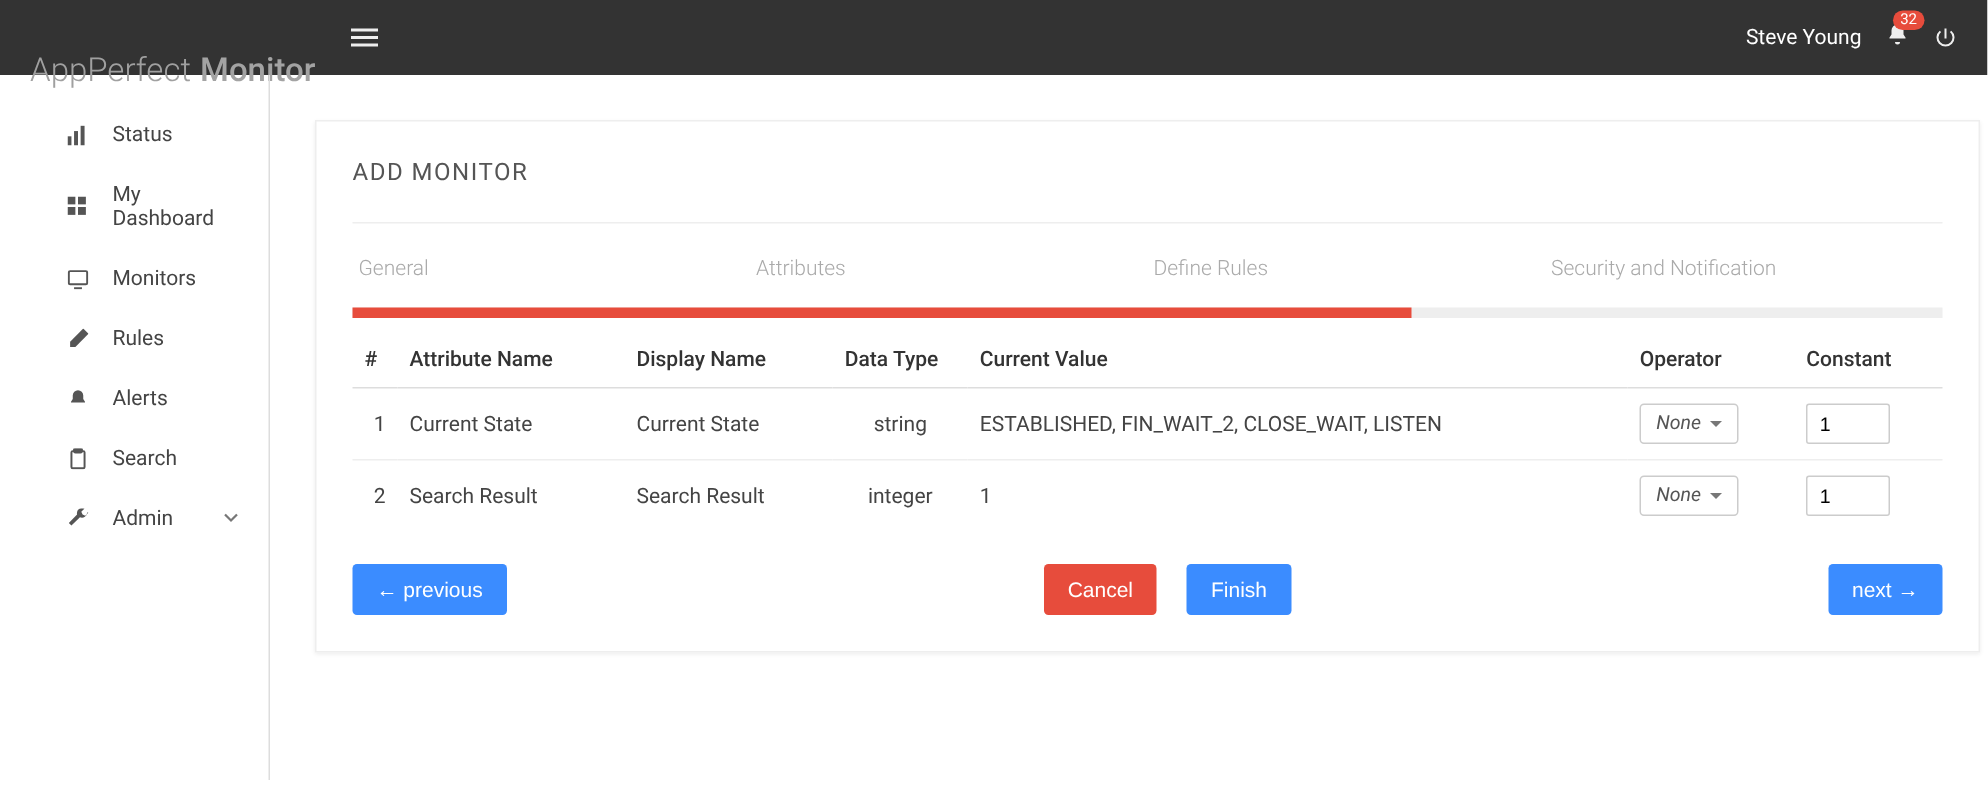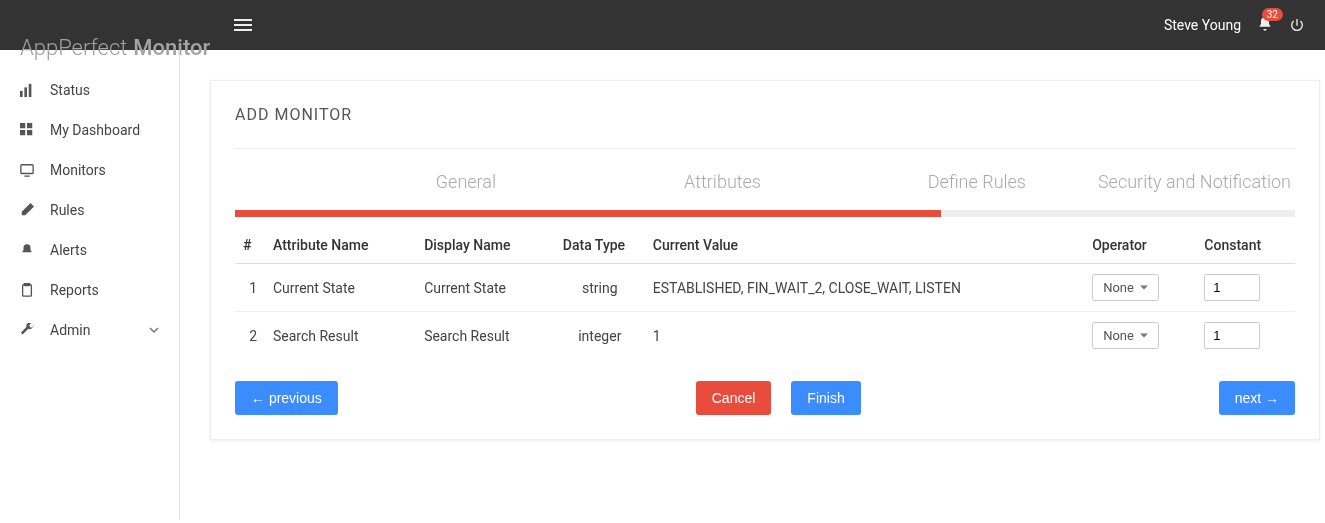--- a/index.html
+++ b/index.html
@@ -12,46 +12,46 @@
 .hamburger { margin-left: 24px; cursor: pointer; display: flex; flex-direction: column; gap: 3px; }
 .hamburger span { width: 18px; height: 2px; background: #eee; display: block; }
 .header-right { margin-left: auto; display: flex; align-items: center; gap: 16px; font-size: 14px; }
 .bell-wrap { position: relative; cursor: pointer; }
 .badge { position: absolute; top: -8px; right: -10px; background: #e74c3c; color: #fff; border-radius: 8px; font-size: 10px; padding: 1px 5px; }
 .icon-svg { width: 16px; height: 16px; fill: #eee; }
 
 
 .body-wrap { display: flex; }
 .sidebar { width: 180px; border-right: 1px solid #ddd; min-height: 470px; padding-top: 20px; }
-.nav-item { display: flex; align-items: center; padding: 12px 20px; color: #444; font-size: 14px; cursor: pointer; gap: 16px; }
+.nav-item { display: flex; align-items: center; padding: 12px 20px; color: #444; font-size: 14px; cursor: pointer; gap: 16px; margin-left: 25px; }
 .nav-item .icon-slot { width: 14px; display: flex; align-items: center; justify-content: center; }
 .nav-item .chev { margin-left: auto; }
 
 .content { flex: 1; padding: 30px 0 30px 30px; }
 .panel { background: #fff; border: 1px solid #eee; box-shadow: 0 1px 3px rgba(0,0,0,0.08); padding: 24px; max-width: 1110px; }
 .panel-title { font-size: 16px; letter-spacing: 1px; color: #555; margin-bottom: 24px; font-weight: 400; }
 
 
 .tabs { display: flex; border-top: 1px solid #eee; padding-top: 12px; }
-.tab { flex: 1; text-align: right; padding: 10px 4px 18px; font-size: 18px; color: #aaa; font-weight: 300; cursor: pointer; }
+.tab { flex: 1; text-align: left; padding: 10px 4px 18px; font-size: 14px; color: #aaa; font-weight: 300; cursor: pointer; }
 .tab.active { color: #444; }
 
 
 .progress { height: 7px; background: #eee; margin-bottom: 10px; }
 .progress-fill { height: 100%; background: #e74c3c; width: 66.6%; }
 
 
 table.attr { width: 100%; border-collapse: collapse; font-size: 14px; }
 table.attr th { text-align: left; font-weight: 500; color: #333; padding: 10px 8px; border-bottom: 1px solid #ddd; }
 table.attr td { padding: 10px 8px; border-bottom: 1px solid #eee; color: #444; vertical-align: middle; }
 table.attr tr:last-child td { border-bottom: none; }
 .col-n { width: 30px; text-align: right; }
 .col-dt { text-align: center; width: 90px; }
 
-.dropdown { border: 1px solid #ccc; background: #fff; padding: 5px 10px; border-radius: 3px; font-size: 13px; color: #555; cursor: pointer; display: inline-flex; align-items: center; gap: 6px; }
+.dropdown { border: 1px solid #ccc; background: #fff; padding: 5px 10px; border-radius: 3px; font-size: 13px; color: #555; cursor: pointer; display: inline-flex; align-items: center; gap: 6px; font-style: italic; }
 .const-input { border: 1px solid #ccc; padding: 5px 8px; width: 56px; font-size: 13px; border-radius: 2px; }
 
 
 .btn-row { display: flex; margin-top: 22px; align-items: flex-start; }
 .btn { border: none; padding: 9px 16px; font-size: 14px; border-radius: 3px; cursor: pointer; color: #fff; display: inline-flex; align-items: center; gap: 6px; }
 .btn-blue { background: #3b8cff; }
 .btn-red { background: #e74c3c; }
 .btn-center { margin-left: auto; margin-right: auto; display: flex; gap: 20px; }
 </style>
 </head>
@@ -130,21 +130,21 @@
         </span>
       <span>Alerts</span>
     </div>
     <div class="nav-item">
       <span class="icon-slot">
           <svg width="14" height="14" viewBox="0 0 16 16" fill="none" stroke="#555" stroke-width="1.5">
             <rect x="3" y="2" width="10" height="13" rx="1"></rect>
             <rect x="5" y="0" width="6" height="3" rx="1" fill="#555"></rect>
           </svg>
         </span>
-      <span>Reports</span>
+      <span>Search</span>
     </div>
     <div class="nav-item">
       <span class="icon-slot">
           <svg width="14" height="14" viewBox="0 0 16 16" fill="#555">
             <path d="M15 3a4 4 0 01-5.5 3.7L3 13l-2-2 6.3-6.5A4 4 0 0113 0l-2.5 2.5 1 2 2 1L16 3z"></path>
           </svg>
         </span>
       <span>Admin</span>
       <span class="chev"><svg width="10" height="10" viewBox="0 0 10 10" fill="none" stroke="#777" stroke-width="1.5">
             <path d="M1 3l4 4 4-4"></path>

